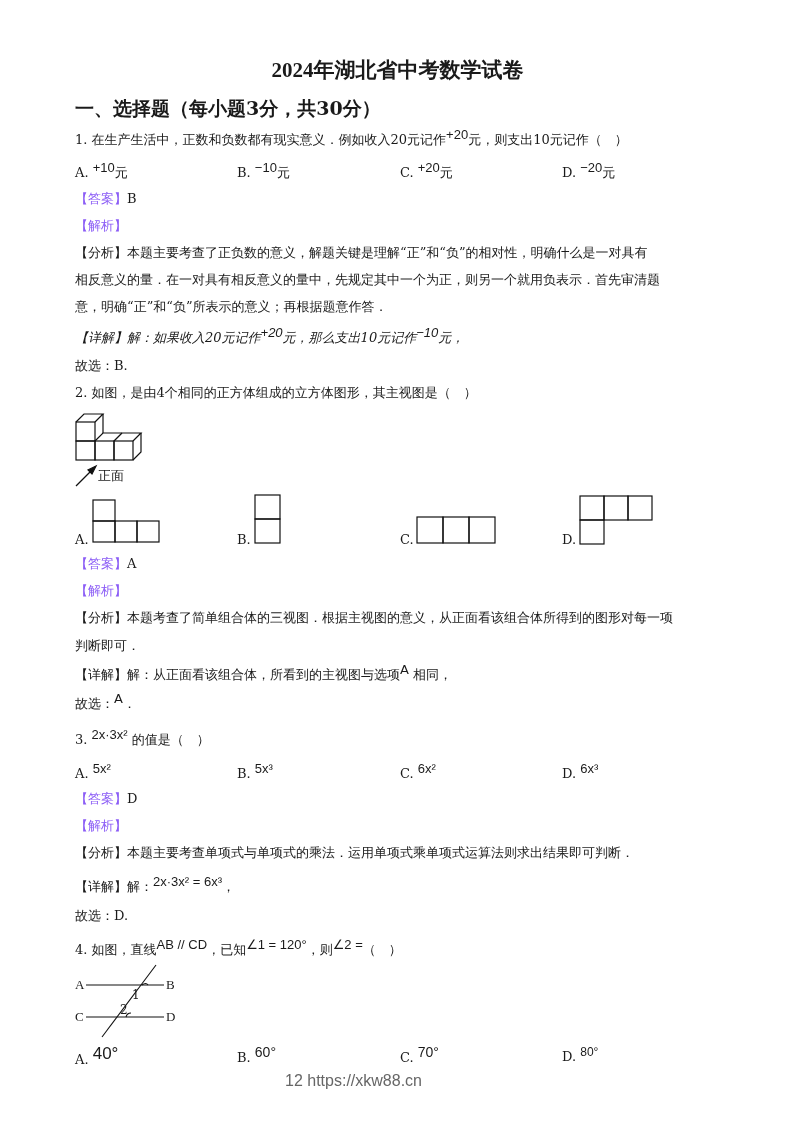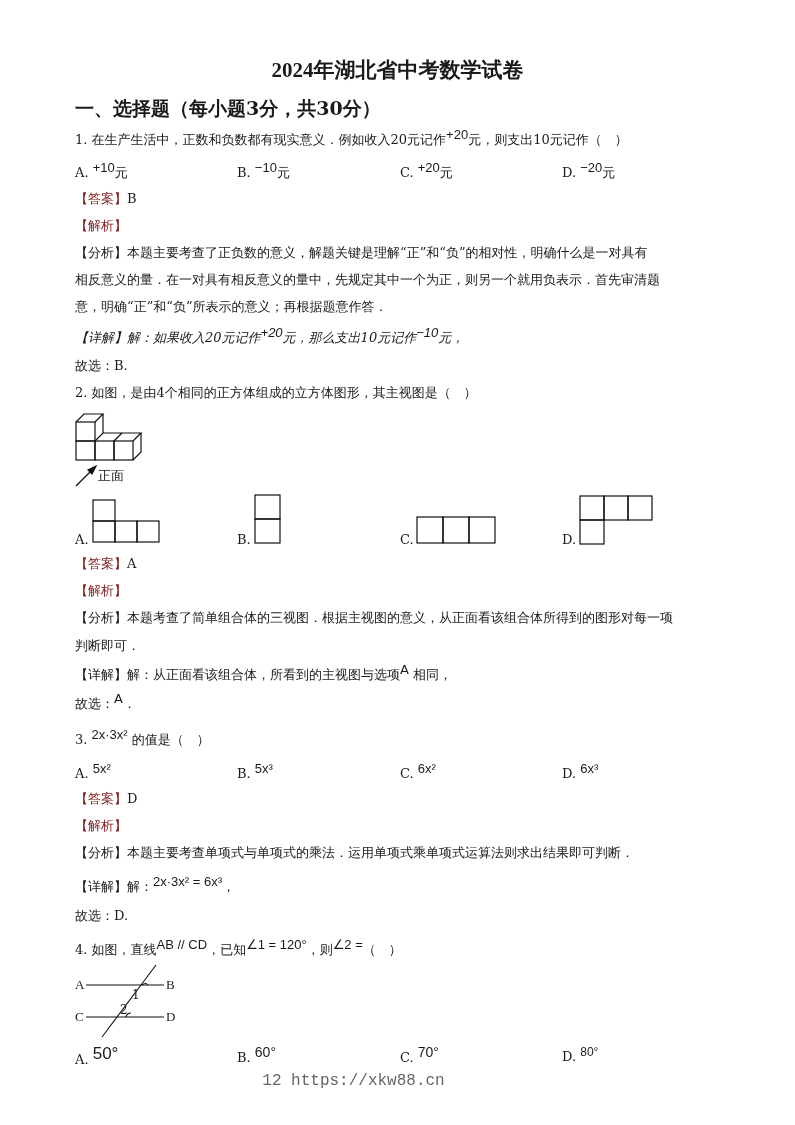--- a/index.html
+++ b/index.html
@@ -3,26 +3,26 @@
 <meta charset="utf-8">
 <style>
   html, body { margin:0; padding:0; background:#fff; }
   body { width:795px; height:1125px; position:relative; overflow:hidden;
          font-family:"DejaVu Serif","Liberation Serif",serif; color:#1a1a1a; }
   .abs { position:absolute; white-space:nowrap; }
   .title { left:0; width:795px; top:56px; text-align:center; font-size:21px; font-weight:bold;
            font-family:"Liberation Serif","DejaVu Serif",serif; }
   .section { left:75px; top:96px; font-size:19px; font-weight:bold; }
   .line { font-size:13px; line-height:18px; }
-  .blue { color:#7f1d1d; }
+  .blue { color:#8b5cf6; }
   .math { font-family:"Liberation Serif","DejaVu Serif",serif; font-size:14px; }
   .up { position:relative; top:-5px; font-family:"Liberation Sans",sans-serif; font-size:13px; }
   .opt { font-size:13px; }
   .footer { left:0; width:707px; top:1072px; text-align:center; font-size:16px; color:#666;
-            font-family:Liberation Mono, monospace; }
+            font-family:Liberation Sans, sans-serif; }
   svg { position:absolute; overflow:visible; }
   .deg { font-family:"Liberation Sans",sans-serif; font-size:16px; position:relative; top:-5px; }
 </style>
 </head>
 <body>
 
 <div class="abs title">2024年湖北省中考数学试卷</div>
 <div class="abs section">一、选择题（每小题3分，共30分）</div>
 
 <div class="abs line" style="left:75px;top:131px;">
@@ -132,18 +132,18 @@
     <path d="M52,52 q1,-4 5,-4"></path>
   </g>
 </svg>
 <div class="abs math" style="left:75px;top:977px;font-size:13px;">A</div>
 <div class="abs math" style="left:166px;top:977px;font-size:13px;">B</div>
 <div class="abs math" style="left:75px;top:1009px;font-size:13px;">C</div>
 <div class="abs math" style="left:166px;top:1009px;font-size:13px;">D</div>
 <div class="abs" style="left:132px;top:988px;font-size:12px;">1</div>
 <div class="abs" style="left:120px;top:1003px;font-size:12px;">2</div>
 
-<div class="abs opt" style="left:75px;top:1049px;"><span>A.</span> <span class="deg" style="font-size:17px;">50°</span></div>
+<div class="abs opt" style="left:75px;top:1049px;"><span>A.</span> <span class="deg" style="font-size:17px;">40°</span></div>
 <div class="abs opt" style="left:237px;top:1049px;"><span>B.</span> <span class="deg" style="font-size:14px;">60°</span></div>
 <div class="abs opt" style="left:400px;top:1049px;"><span>C.</span> <span class="deg" style="font-size:14px;">70°</span></div>
 <div class="abs opt" style="left:562px;top:1049px;"><span>D.</span> <span class="deg" style="font-size:12px;">80°</span></div>
 
 <div class="abs footer">12 https://xkw88.cn</div>
 
 </body></html>

